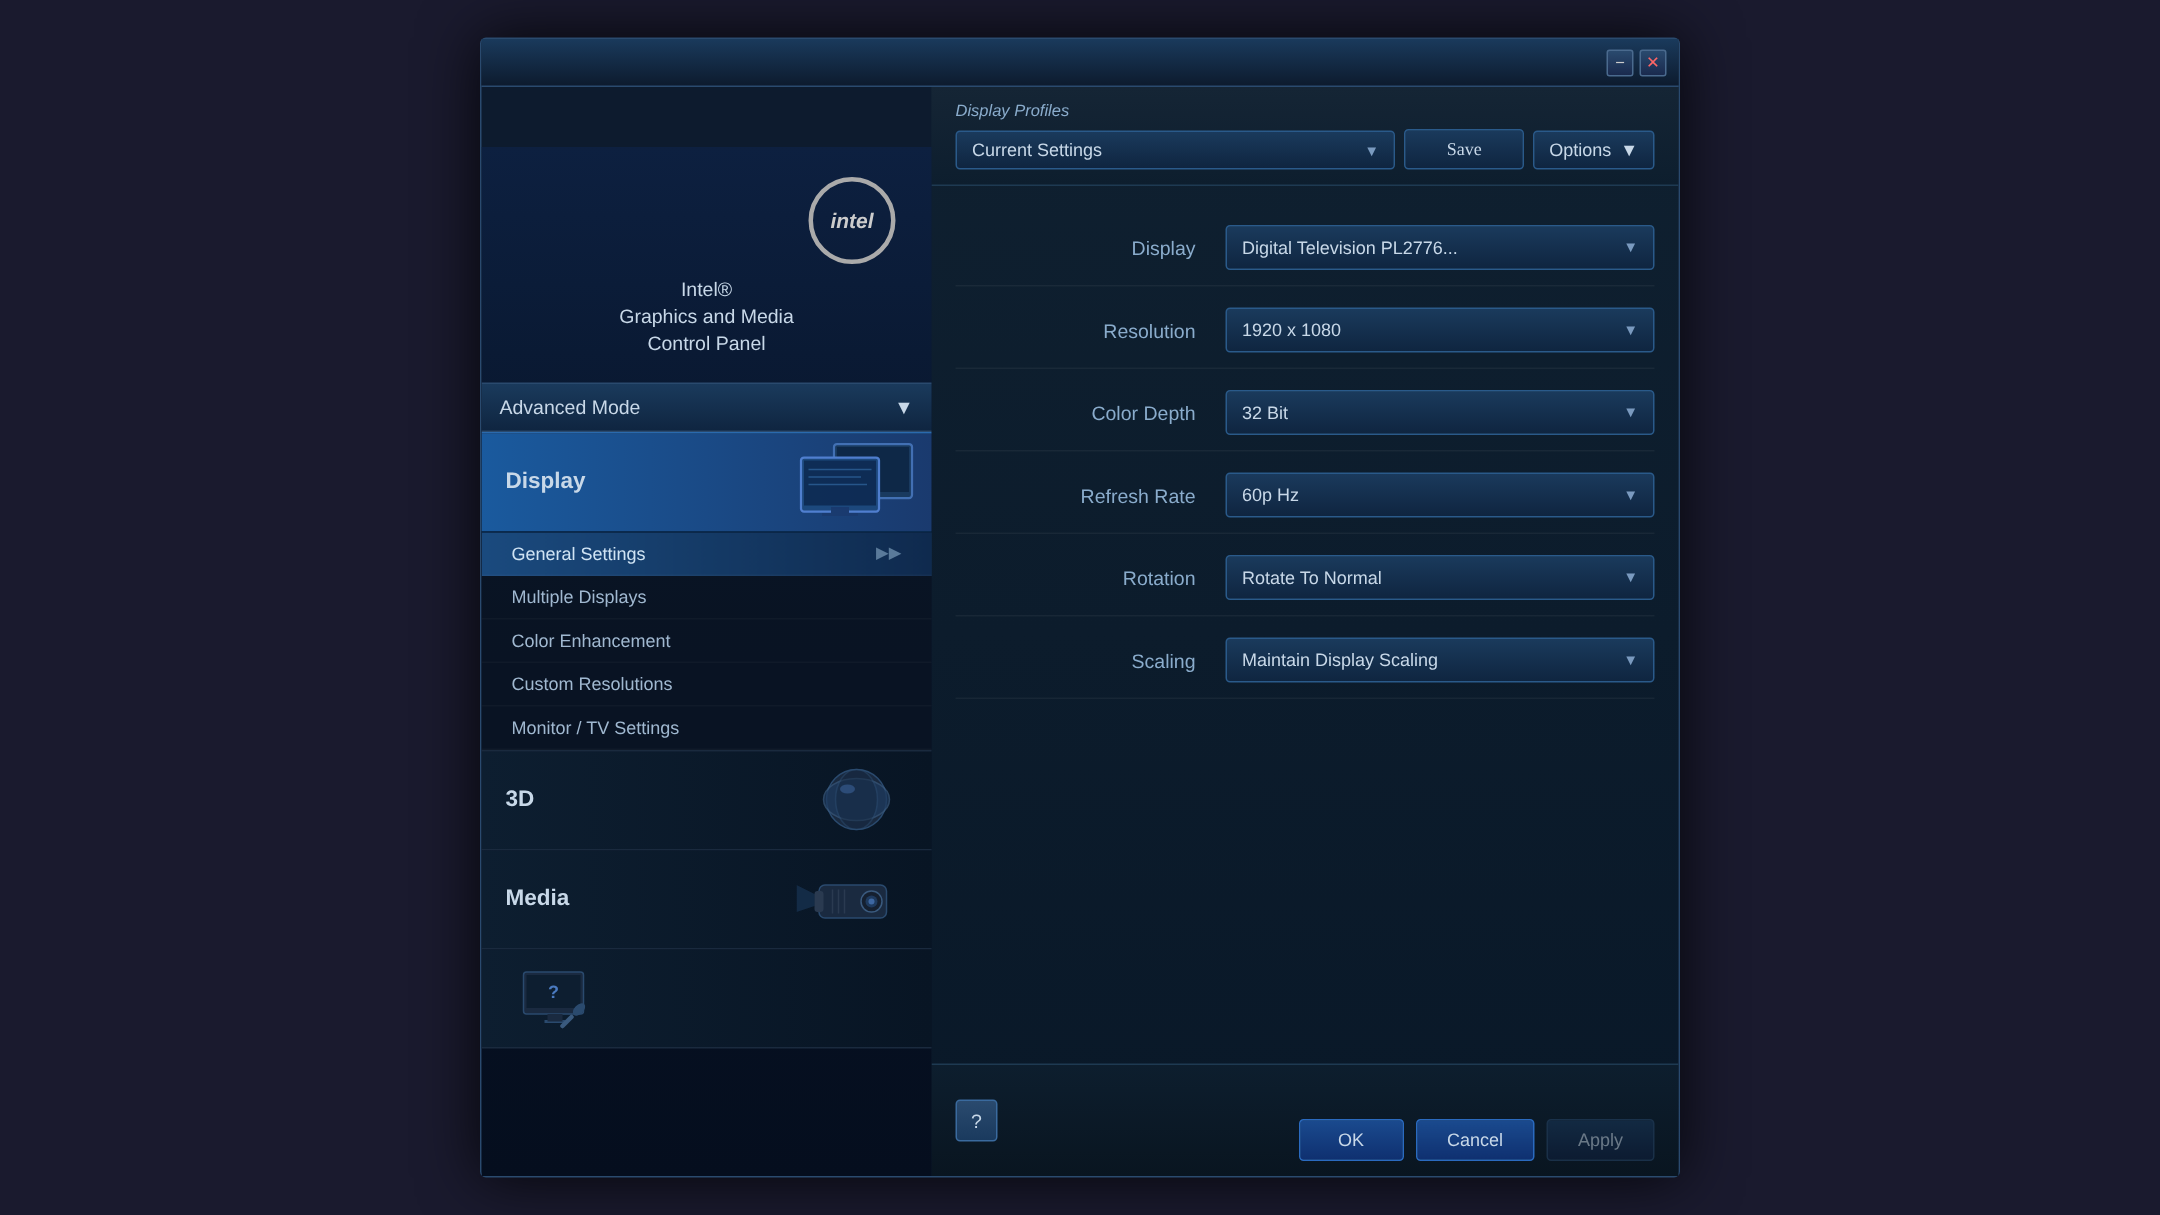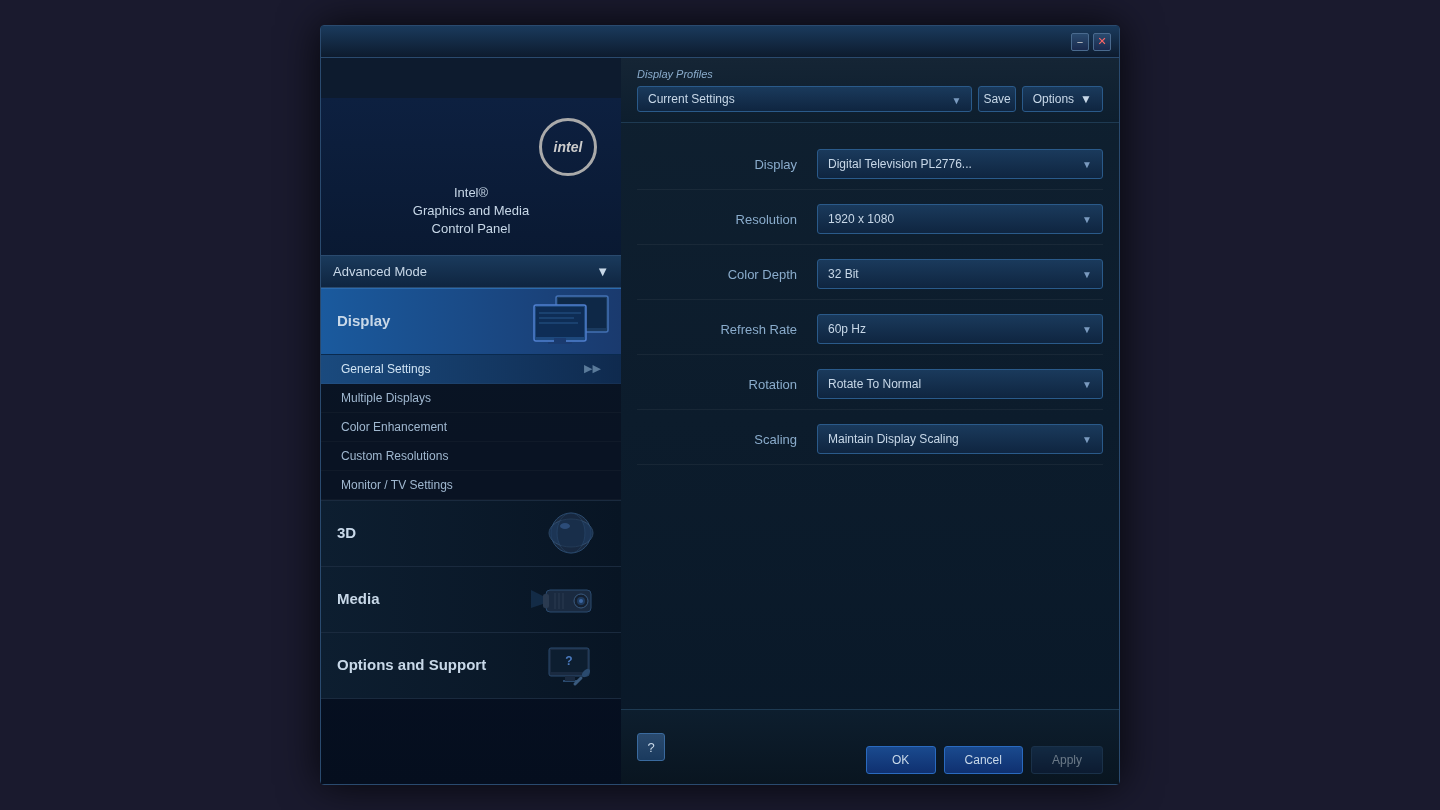--- a/index.html
+++ b/index.html
@@ -236,24 +236,25 @@
       display: flex;
       align-items: flex-end;
       justify-content: space-between;
       cursor: pointer;
     }
 
     .profile-save-btn {
       background: linear-gradient(to bottom, #1a3a5c, #0f2540);
       border: 1px solid #2a5a8a;
       border-radius: 3px;
-      padding: 5px 4px;
+      padding: 5px 27px;
       color: #c8d8e8;
       font-size: 12px;
       cursor: pointer;
+      font-family: Liberation Serif, serif;
     }
 
     .profile-options-btn {
       background: linear-gradient(to bottom, #1a3a5c, #0f2540);
       border: 1px solid #2a5a8a;
       border-radius: 3px;
       padding: 5px 10px;
       color: #c8d8e8;
       font-size: 12px;
       cursor: pointer;
@@ -474,23 +475,20 @@
               <polygon points="12,24 0,18 0,36 12,32" fill="#2a5a8e" opacity="0.3"></polygon>
 
               <line x1="24" y1="21" x2="24" y2="37" stroke="#2a3a50" stroke-width="1"></line>
               <line x1="28" y1="21" x2="28" y2="37" stroke="#2a3a50" stroke-width="1"></line>
               <line x1="32" y1="21" x2="32" y2="37" stroke="#2a3a50" stroke-width="1"></line>
             </svg>
           </div>
         </div>
 
         <div class="nav-main-item">
-          <div class="nav-item-left">
-            <span class="nav-item-label">Options and Support</span>
-          </div>
           <div class="nav-item-image">
             <svg width="80" height="55" viewBox="0 0 80 55">
 
               <rect x="18" y="10" width="40" height="28" rx="2" fill="#1a2a40" stroke="#2a4a6e" stroke-width="1"></rect>
               <rect x="20" y="12" width="36" height="22" fill="#0d1e30"></rect>
 
               <line x1="32" y1="43" x2="46" y2="43" stroke="#2a4a6e" stroke-width="2"></line>
               <rect x="34" y="38" width="10" height="5" fill="#1a2a40"></rect>
 
               <text x="38" y="27" text-anchor="middle" fill="#4a7abf" font-size="12" font-weight="bold">?</text>

